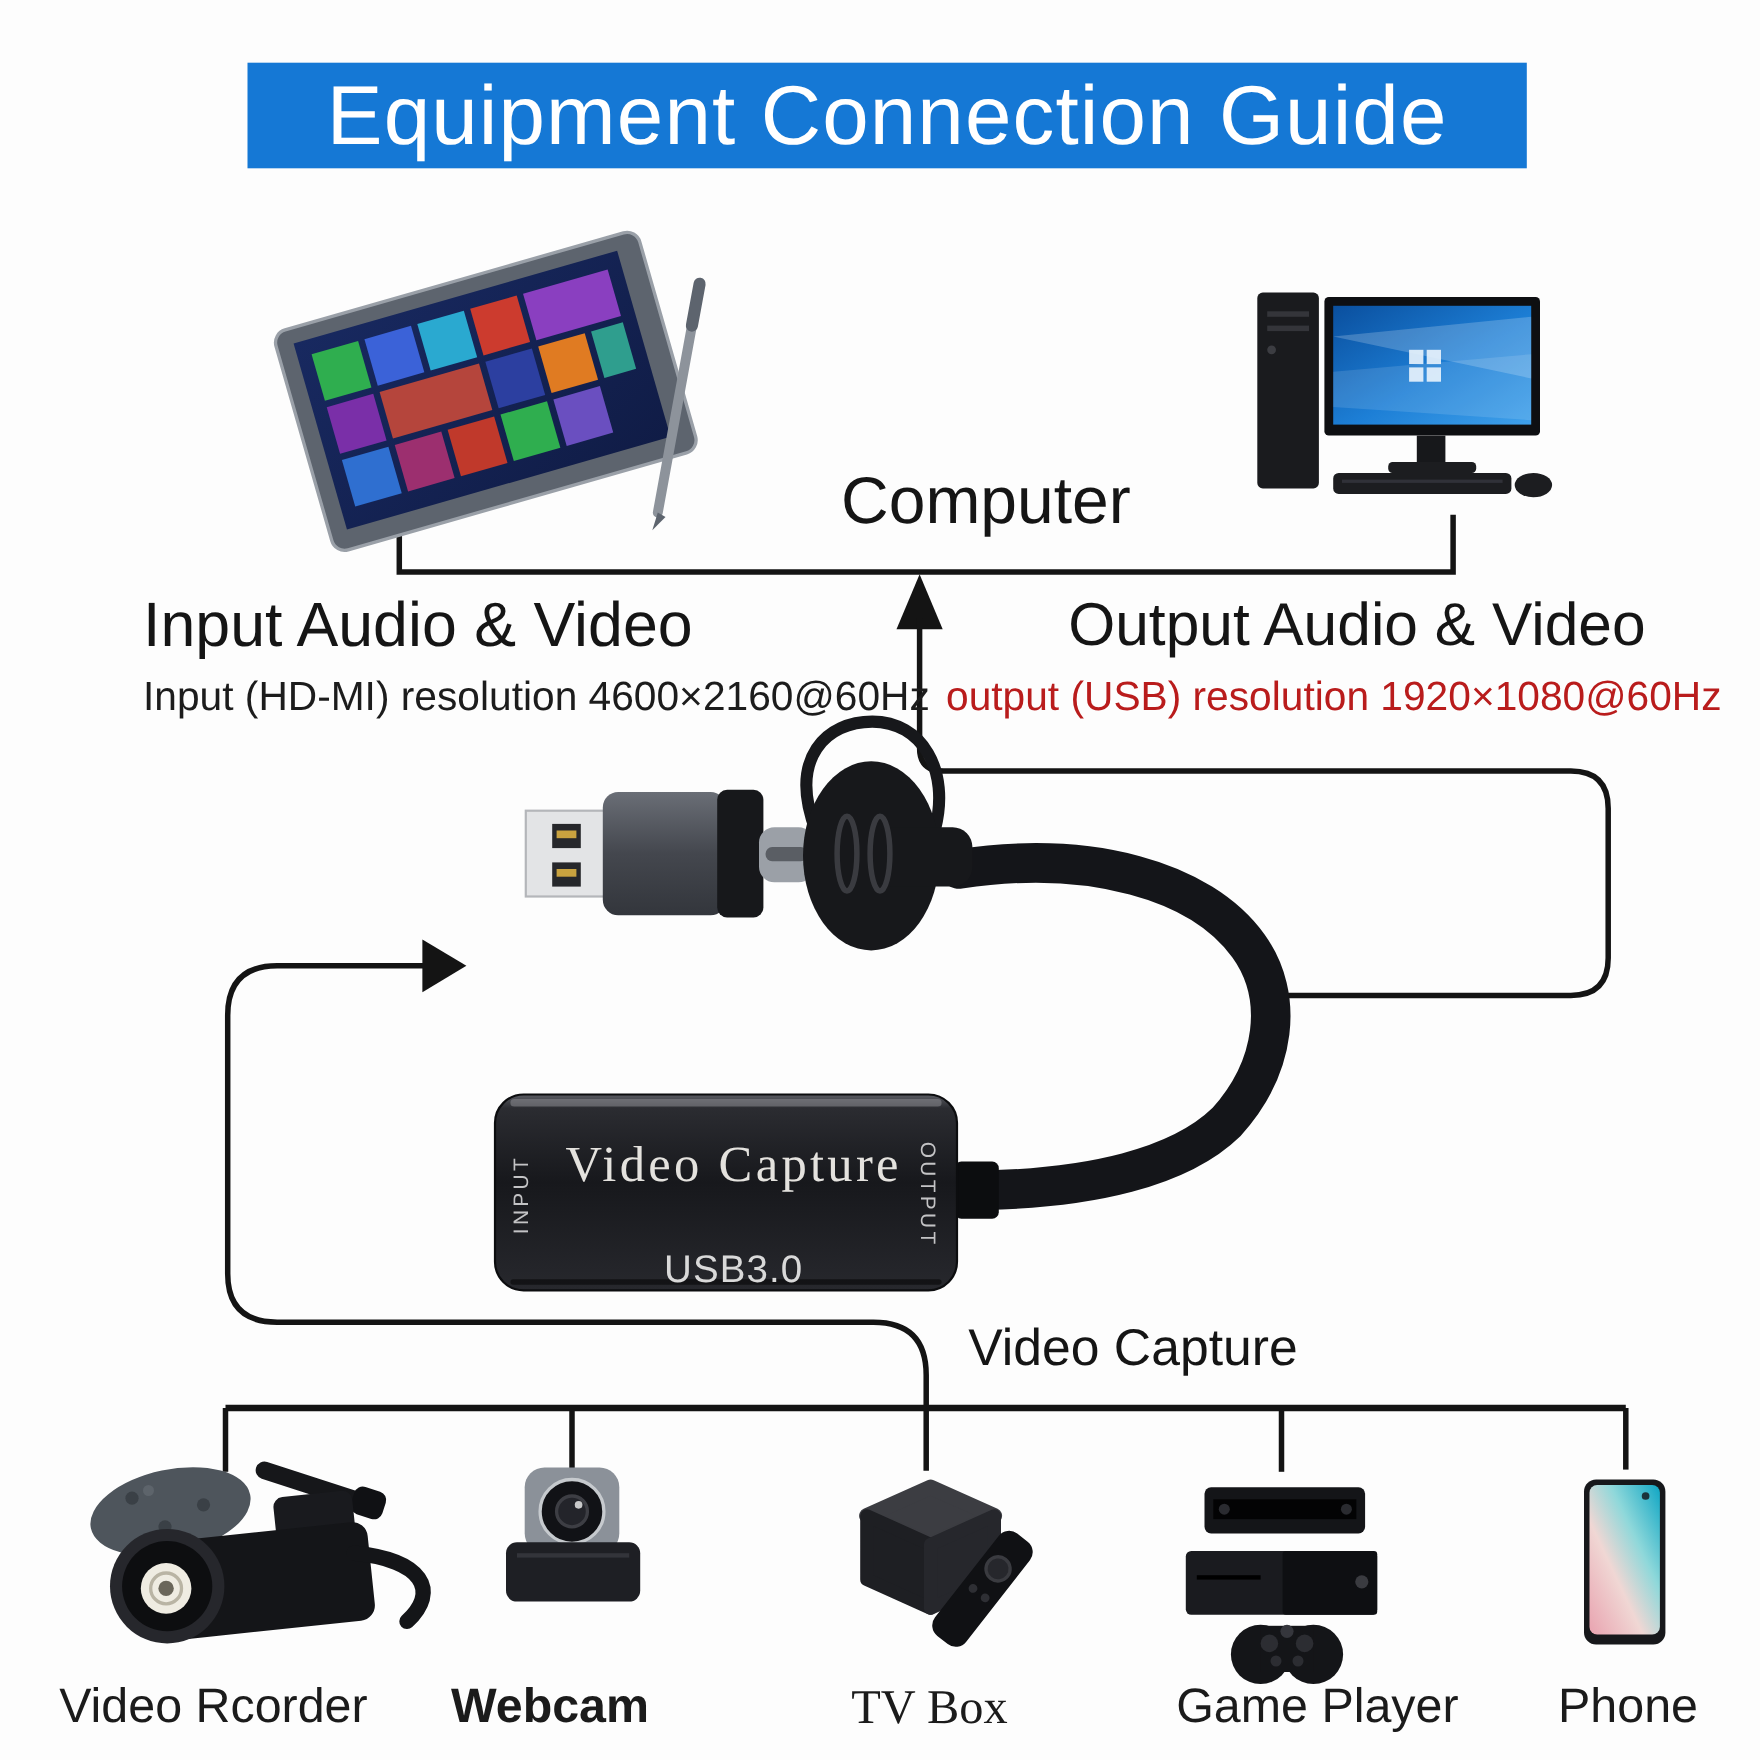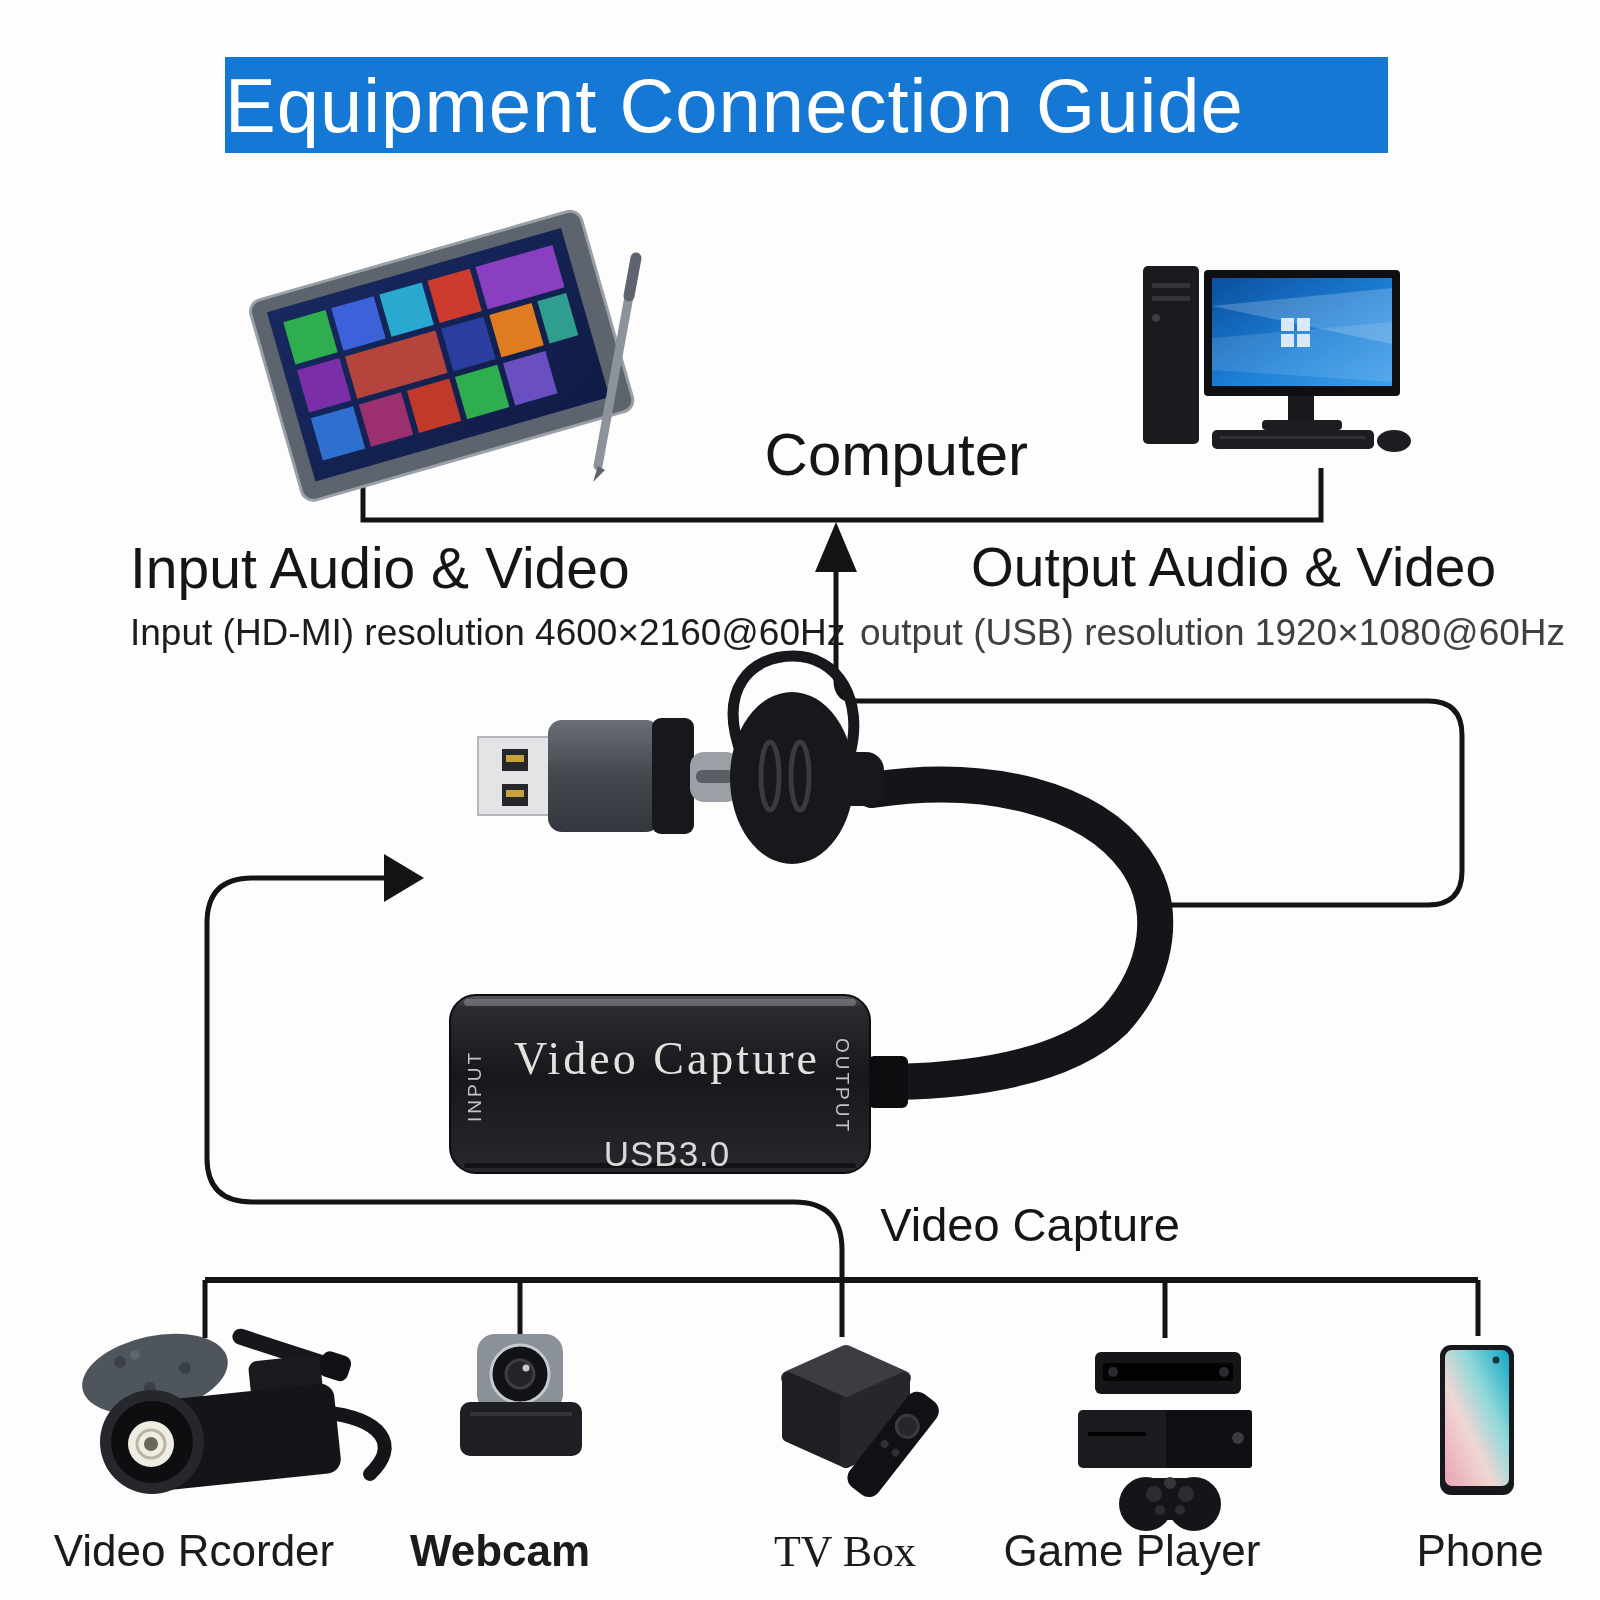--- a/index.html
+++ b/index.html
@@ -1,28 +1,28 @@
 <!DOCTYPE html>
 <html style="--banner-blue: #1578d5; --line-black: #141414; --device-body: #1a1b1f; --cable-black: #141519;"><head>
 <meta charset="utf-8">
 <style>
   html,body{margin:0;padding:0;background:#ffffff;}
   #canvas{position:relative;width:1600px;height:1600px;background:#fdfdfd;overflow:hidden;
           font-family:"Liberation Sans", sans-serif;color:#1a1a1a;}
   .abs{position:absolute;}
   
   .banner{left:225px;top:57px;width:1163px;height:96px;background:var(--banner-blue,#1578d5);
-          display:flex;align-items:center;}
+          display:flex;align-items:center;justify-content:center;}
   .banner span{color:#ffffff;font-size:76px;font-weight:500;letter-spacing:1px;white-space:nowrap;}
   
   .computer-label{left:628px;top:420px;width:400px;text-align:right;font-size:60px;color:#151515;}
   .in-heading{left:130px;top:535px;font-size:57px;color:#151515;white-space:nowrap;}
   .in-detail{left:130px;top:612px;font-size:37px;color:#1c1c1c;white-space:nowrap;}
   .out-heading{left:876px;top:535px;width:620px;text-align:right;font-size:55px;color:#151515;white-space:nowrap;}
-  .out-detail{left:860px;top:612px;width:680px;text-align:right;font-size:37px;color:#404040;white-space:nowrap;}
+  .out-detail{left:860px;top:612px;width:680px;text-align:right;font-size:37px;color:#b91c1c;white-space:nowrap;}
   .capture-label{left:830px;top:1197px;width:400px;text-align:center;font-size:47px;color:#151515;white-space:nowrap;}
   
   .dev-brand{left:487px;top:1032px;width:360px;text-align:center;font-size:46px;color:#e4e2de;
              font-family:"Liberation Serif", serif;letter-spacing:3px;white-space:nowrap;}
   .dev-model{left:487px;top:1094px;width:360px;text-align:center;font-size:35px;color:#d9d9d9;letter-spacing:1px;margin-top:40px;}
   .dev-port{width:140px;text-align:center;font-size:19px;color:#c3c3c5;letter-spacing:3px;}
   .port-in{left:405px;top:1075px;transform:rotate(-90deg);}
   .port-out{left:772px;top:1075px;transform:rotate(90deg);}
   
   .src-label{top:1526px;width:320px;text-align:center;font-size:44px;color:#1b1b1b;white-space:nowrap;}
@@ -245,16 +245,16 @@
   <div class="abs dev-brand">Video Capture</div>
   <div class="abs dev-model">USB3.0</div>
   <div class="abs dev-port port-in">INPUT</div>
   <div class="abs dev-port port-out">OUTPUT</div>
 
   <div class="abs capture-label">Video Capture</div>
 
   <div class="abs src-label" style="left:34px;">Video Rcorder</div>
   <div class="abs src-label" style="left:340px;font-weight:bold;">Webcam</div>
   <div class="abs src-label" style="left:685px;font-family:Liberation Serif, serif;">TV Box</div>
-  <div class="abs src-label" style="left:972px;">Game Player</div>
+  <div class="abs src-label" style="left:1006px;text-align:right;">Game Player</div>
   <div class="abs src-label" style="left:1320px;">Phone</div>
 
 </div>
 
 </body></html>

